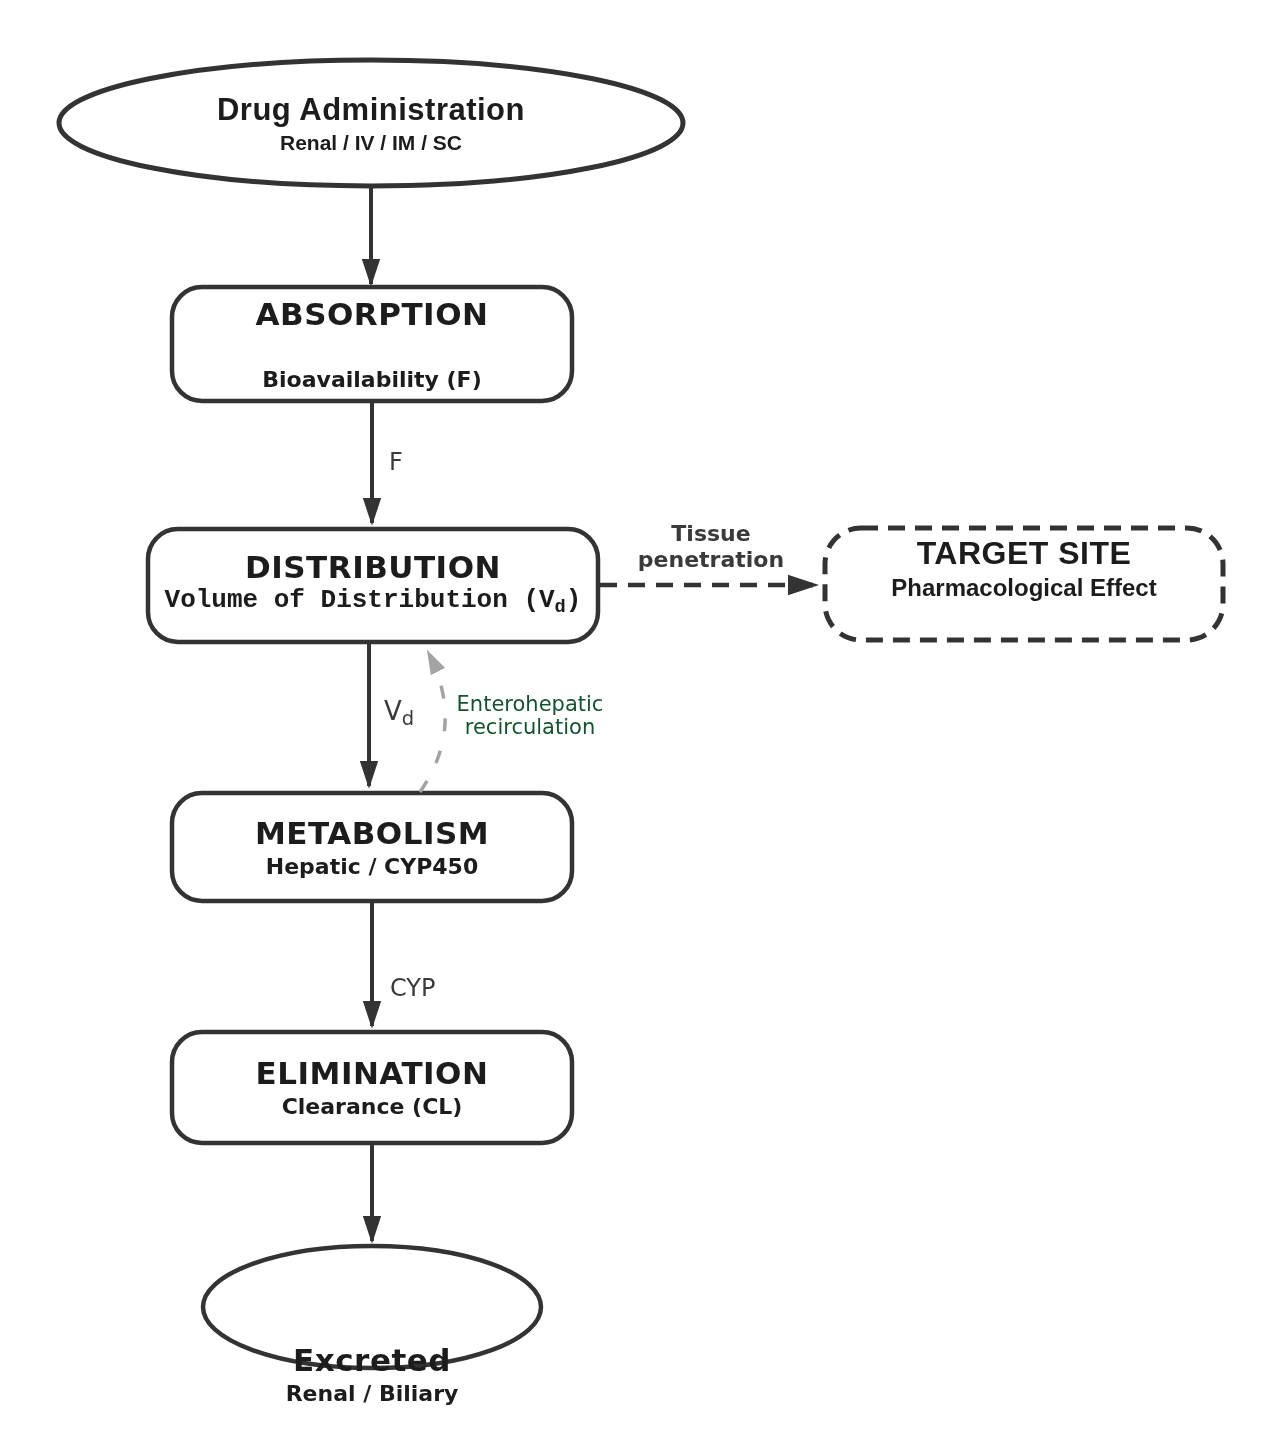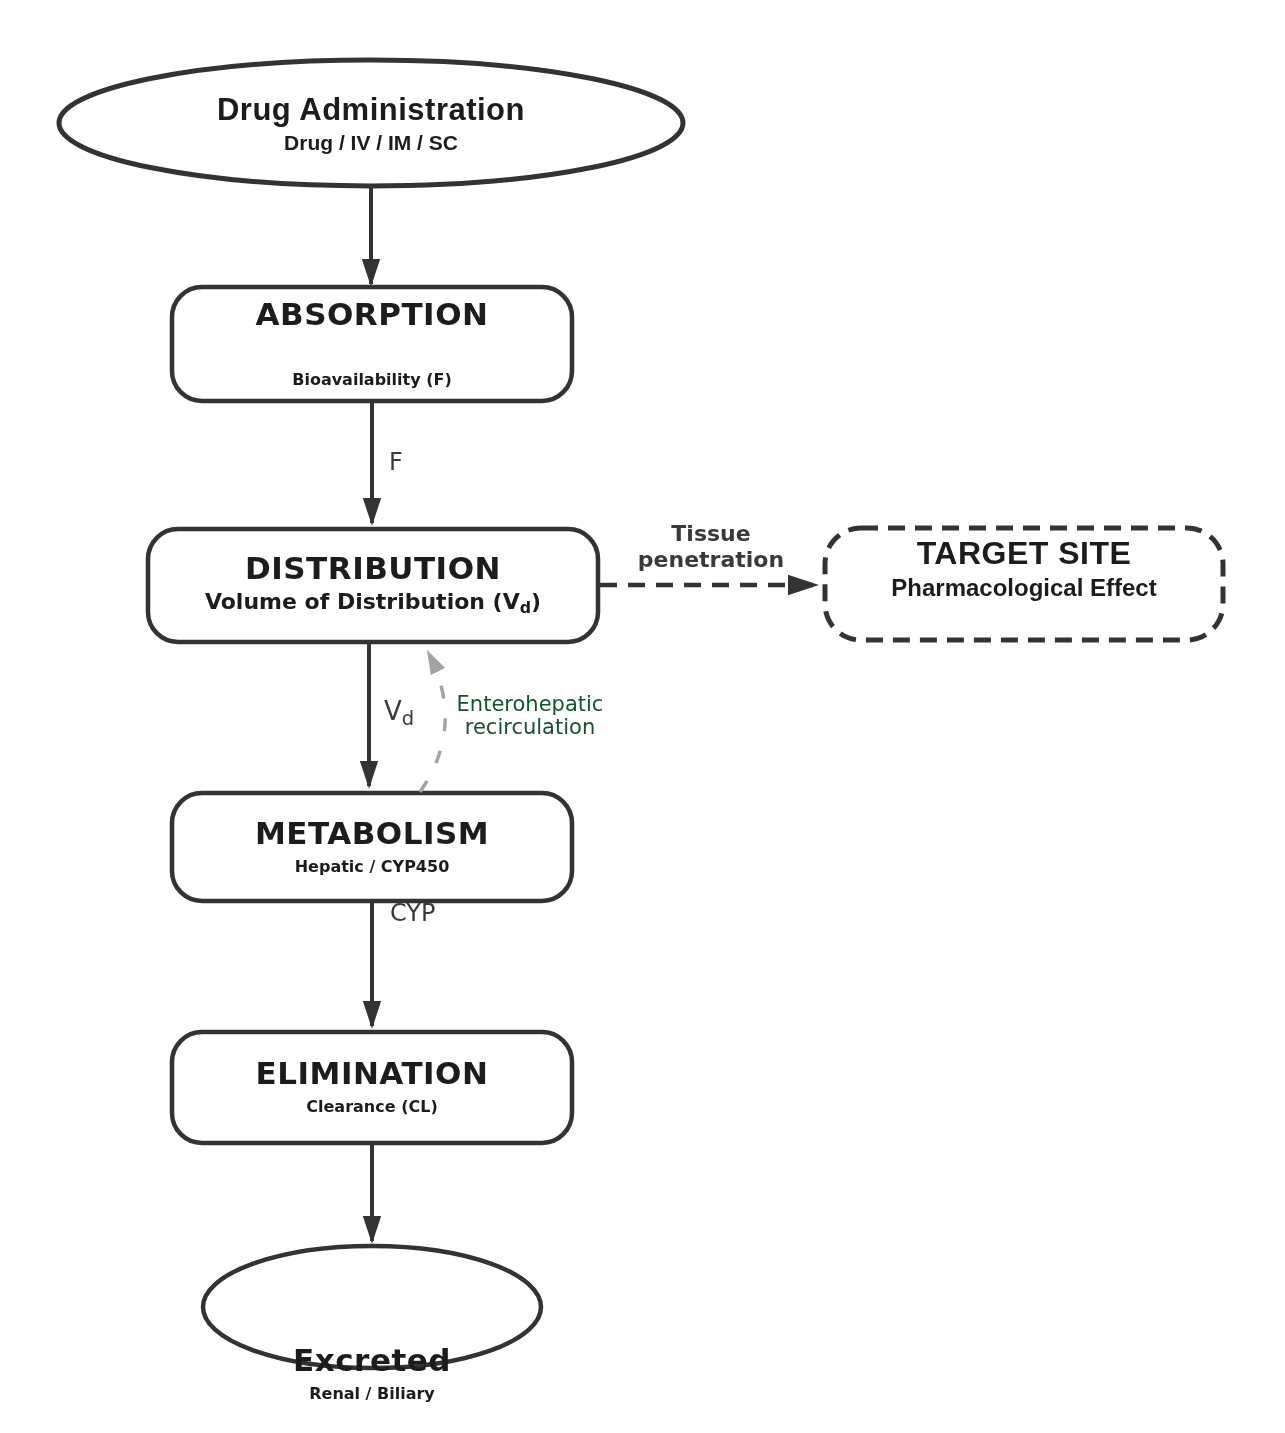--- a/index.html
+++ b/index.html
@@ -20,31 +20,31 @@
     color:#1c1c1c;
   }
   .node .title{
     font-weight:bold;
     font-size:31px;line-height:38px;
     letter-spacing:0.5px;
     white-space:nowrap;
   }
   .node .sub{
     font-weight:bold;
-    font-size:16px;line-height:29px;
+    font-size:22px;line-height:29px;
     white-space:nowrap;
   }
   .liberation .title,.liberation .sub{font-family:"Liberation Sans", sans-serif;}
 
   .n-drug      {left:59px;  top:60px;  width:624px; height:126px;}
   .n-drug .title{font-size:31px;}
   .n-drug .sub {font-size:21px;line-height:27px;}
   .n-absorption{left:172px; top:287px; width:400px; height:114px;gap:32px;}
   .n-distribution{left:148px;top:529px;width:450px; height:113px;}
-  .n-distribution .sub{font-size:22px;}
+  .n-distribution .sub{font-size:26px;font-family:Liberation Mono, monospace;}
   .n-target    {left:825px; top:512px; width:398px; height:112px;}
   .n-target .title{font-size:32px;}
   .n-target .sub{font-size:24px;line-height:31px;}
   .n-metabolism{left:172px; top:793px; width:400px; height:108px;}
   .n-elimination{left:172px;top:1032px;width:400px; height:111px;}
   .n-excreted  {left:203px; top:1313px;width:338px; height:122px;}
 
   .subsc{
     font-size:0.72em;
     vertical-align:-0.28em;
@@ -52,21 +52,21 @@
 
   .edge-label{
     position:absolute;
     color:#3a3a3a;
     font-size:24px;line-height:26px;
     white-space:nowrap;
   }
   .lbl-f   {left:389px; top:449px;}
   .lbl-vd  {left:384px; top:698px; font-size:26px;}
   .lbl-vd .subsc{font-size:0.75em;}
-  .lbl-cyp {left:390px; top:900px;}
+  .lbl-cyp {left:390px; top:975px;}
   .lbl-tissue{
     left:611px; top:521px; width:200px;
     text-align:center;
     font-size:22px;line-height:26px;font-weight:bold;
   }
   .lbl-entero{
     left:430px; top:693px; width:200px;
     text-align:center;
     color:#14532d;
     font-size:21px;line-height:23px;
@@ -99,21 +99,21 @@
     <path d="M372 401 V 523" stroke="#333333" stroke-width="4" fill="none" marker-end="url(#ah)"></path>
     <path d="M369 642 V 786" stroke="#333333" stroke-width="4" fill="none" marker-end="url(#ah)"></path>
     <path d="M372 901 V 1026" stroke="#333333" stroke-width="4" fill="none" marker-end="url(#ah)"></path>
     <path d="M372 1143 V 1241" stroke="#333333" stroke-width="4" fill="none" marker-end="url(#ah)"></path>
     <path d="M600 585 H 816" stroke="#333333" stroke-width="4.5" fill="none" stroke-dasharray="17 11" marker-end="url(#ah)"></path>
     <path d="M420 792 Q 466 726 428 652" stroke="#a3a3a3" stroke-width="3.5" fill="none" stroke-dasharray="13 20" marker-end="url(#ahg)"></path>
   </svg>
 
   <div class="node n-drug liberation">
     <div class="title">Drug Administration</div>
-    <div class="sub">Drug / IV / IM / SC</div>
+    <div class="sub">Renal / IV / IM / SC</div>
   </div>
 
   <div class="node n-absorption">
     <div class="title">ABSORPTION</div>
     <div class="sub">Bioavailability (F)</div>
   </div>
 
   <div class="node n-distribution">
     <div class="title">DISTRIBUTION</div>
     <div class="sub"><span>Volume of Distribution (V</span><span class="subsc">d</span><span>)</span></div>

